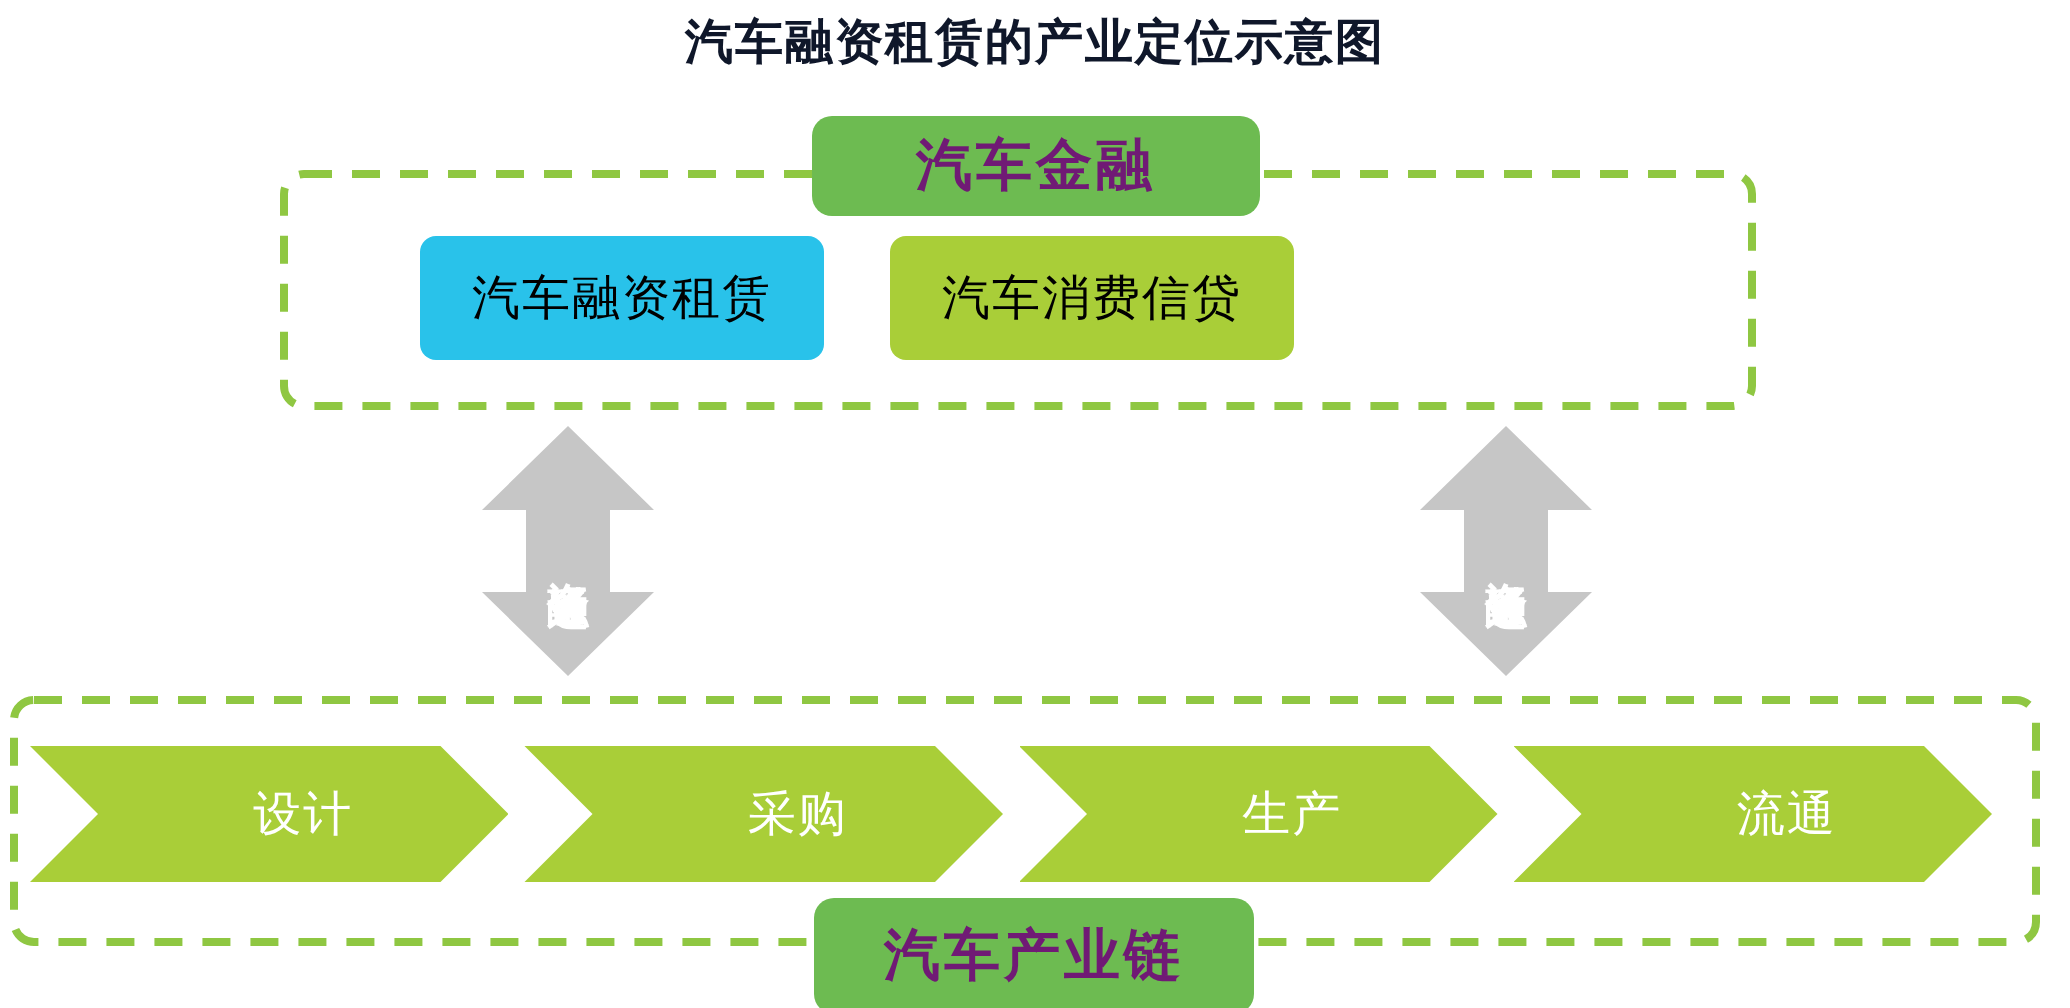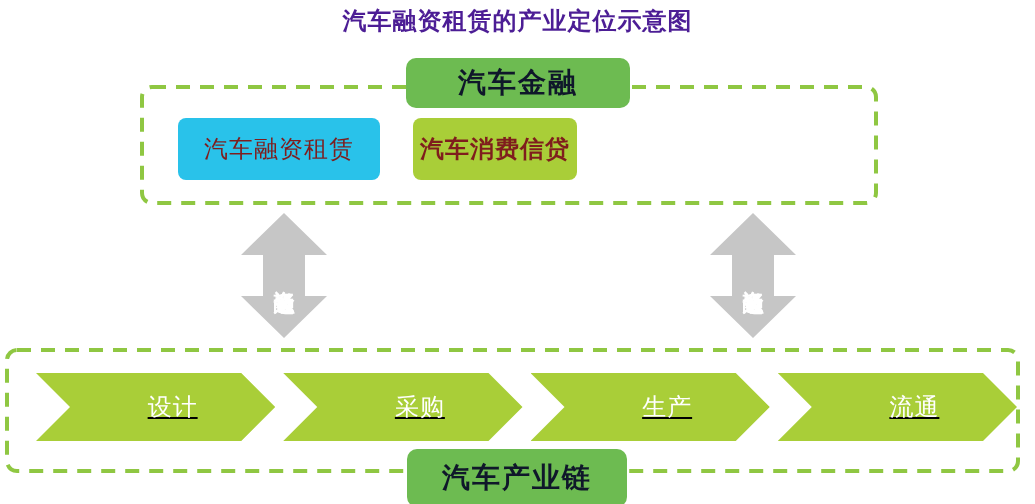--- a/index.html
+++ b/index.html
@@ -1,50 +1,50 @@
 <!DOCTYPE html>
 <html><head>
 <meta charset="utf-8">
 <style>
   html,body{margin:0;padding:0;background:#ffffff;}
   body{font-family:"DejaVu Sans","Liberation Sans",sans-serif;}
   .canvas{position:relative;width:1035px;height:504px;overflow:hidden;background:#ffffff;}
 
   .title{position:absolute;top:5px;left:0;width:1035px;text-align:center;
-         font-size:24px;font-weight:700;letter-spacing:1px;color:#4c1d95;}
+         font-size:24px;font-weight:700;letter-spacing:1px;color:#0f172a;}
 
   
   .dash-box{position:absolute;}
   .dash-box svg{display:block;}
 
   .finance-box{left:140px;top:85px;}
   .chain-box{left:5px;top:348px;}
 
   .badge{position:absolute;display:flex;align-items:center;justify-content:center;
-         background:#6dbb51;color:#0f172a;font-weight:700;font-size:28px;
+         background:#6dbb51;color:#701a75;font-weight:700;font-size:28px;
          border-radius:10px;letter-spacing:2px;}
   .finance-badge{left:406px;top:58px;width:224px;height:50px;}
   .chain-badge{left:407px;top:449px;width:220px;height:58px;}
 
   .btn{position:absolute;top:118px;height:62px;display:flex;align-items:center;justify-content:center;
-       color:#7f1d1d;font-size:24px;border-radius:8px;letter-spacing:1px;}
+       color:#000000;font-size:24px;border-radius:8px;letter-spacing:1px;margin-left:32px;}
   .btn-leasing{left:178px;width:202px;background:#29c2ea;}
-  .btn-credit{left:413px;width:164px;background:#a9ce38;font-weight:bold;}
+  .btn-credit{left:413px;width:202px;background:#a9ce38;}
   .btn-insurance{left:650px;width:198px;background:#a9ce38;}
 
   .arrow{position:absolute;top:213px;width:86px;height:125px;}
   .arrow-left{left:241px;}
   .arrow-right{left:710px;}
   .arrow svg{position:absolute;left:0;top:0;}
   .arrow-label{position:absolute;left:0;top:0;width:86px;height:125px;
                display:flex;align-items:center;justify-content:center;
                writing-mode:vertical-rl;text-orientation:upright;
                color:#ffffff;font-size:21px;font-weight:700;letter-spacing:1px;}
 
-  .chain{position:absolute;left:36px;top:373px;width:981px;height:68px;display:flex;gap:8px;text-decoration:underline;}
+  .chain{position:absolute;left:15px;top:373px;width:981px;height:68px;display:flex;gap:8px;}
   .stage{flex:1;background:#a9ce38;color:#ffffff;font-size:24px;letter-spacing:1px;
          display:flex;align-items:center;justify-content:center;padding-left:34px;
          clip-path:polygon(0 0,calc(100% - 34px) 0,100% 50%,calc(100% - 34px) 100%,0 100%,34px 50%);}
 </style>
 </head>
 <body>
 
 <div class="canvas">
 
   <div class="title">汽车融资租赁的产业定位示意图</div>

